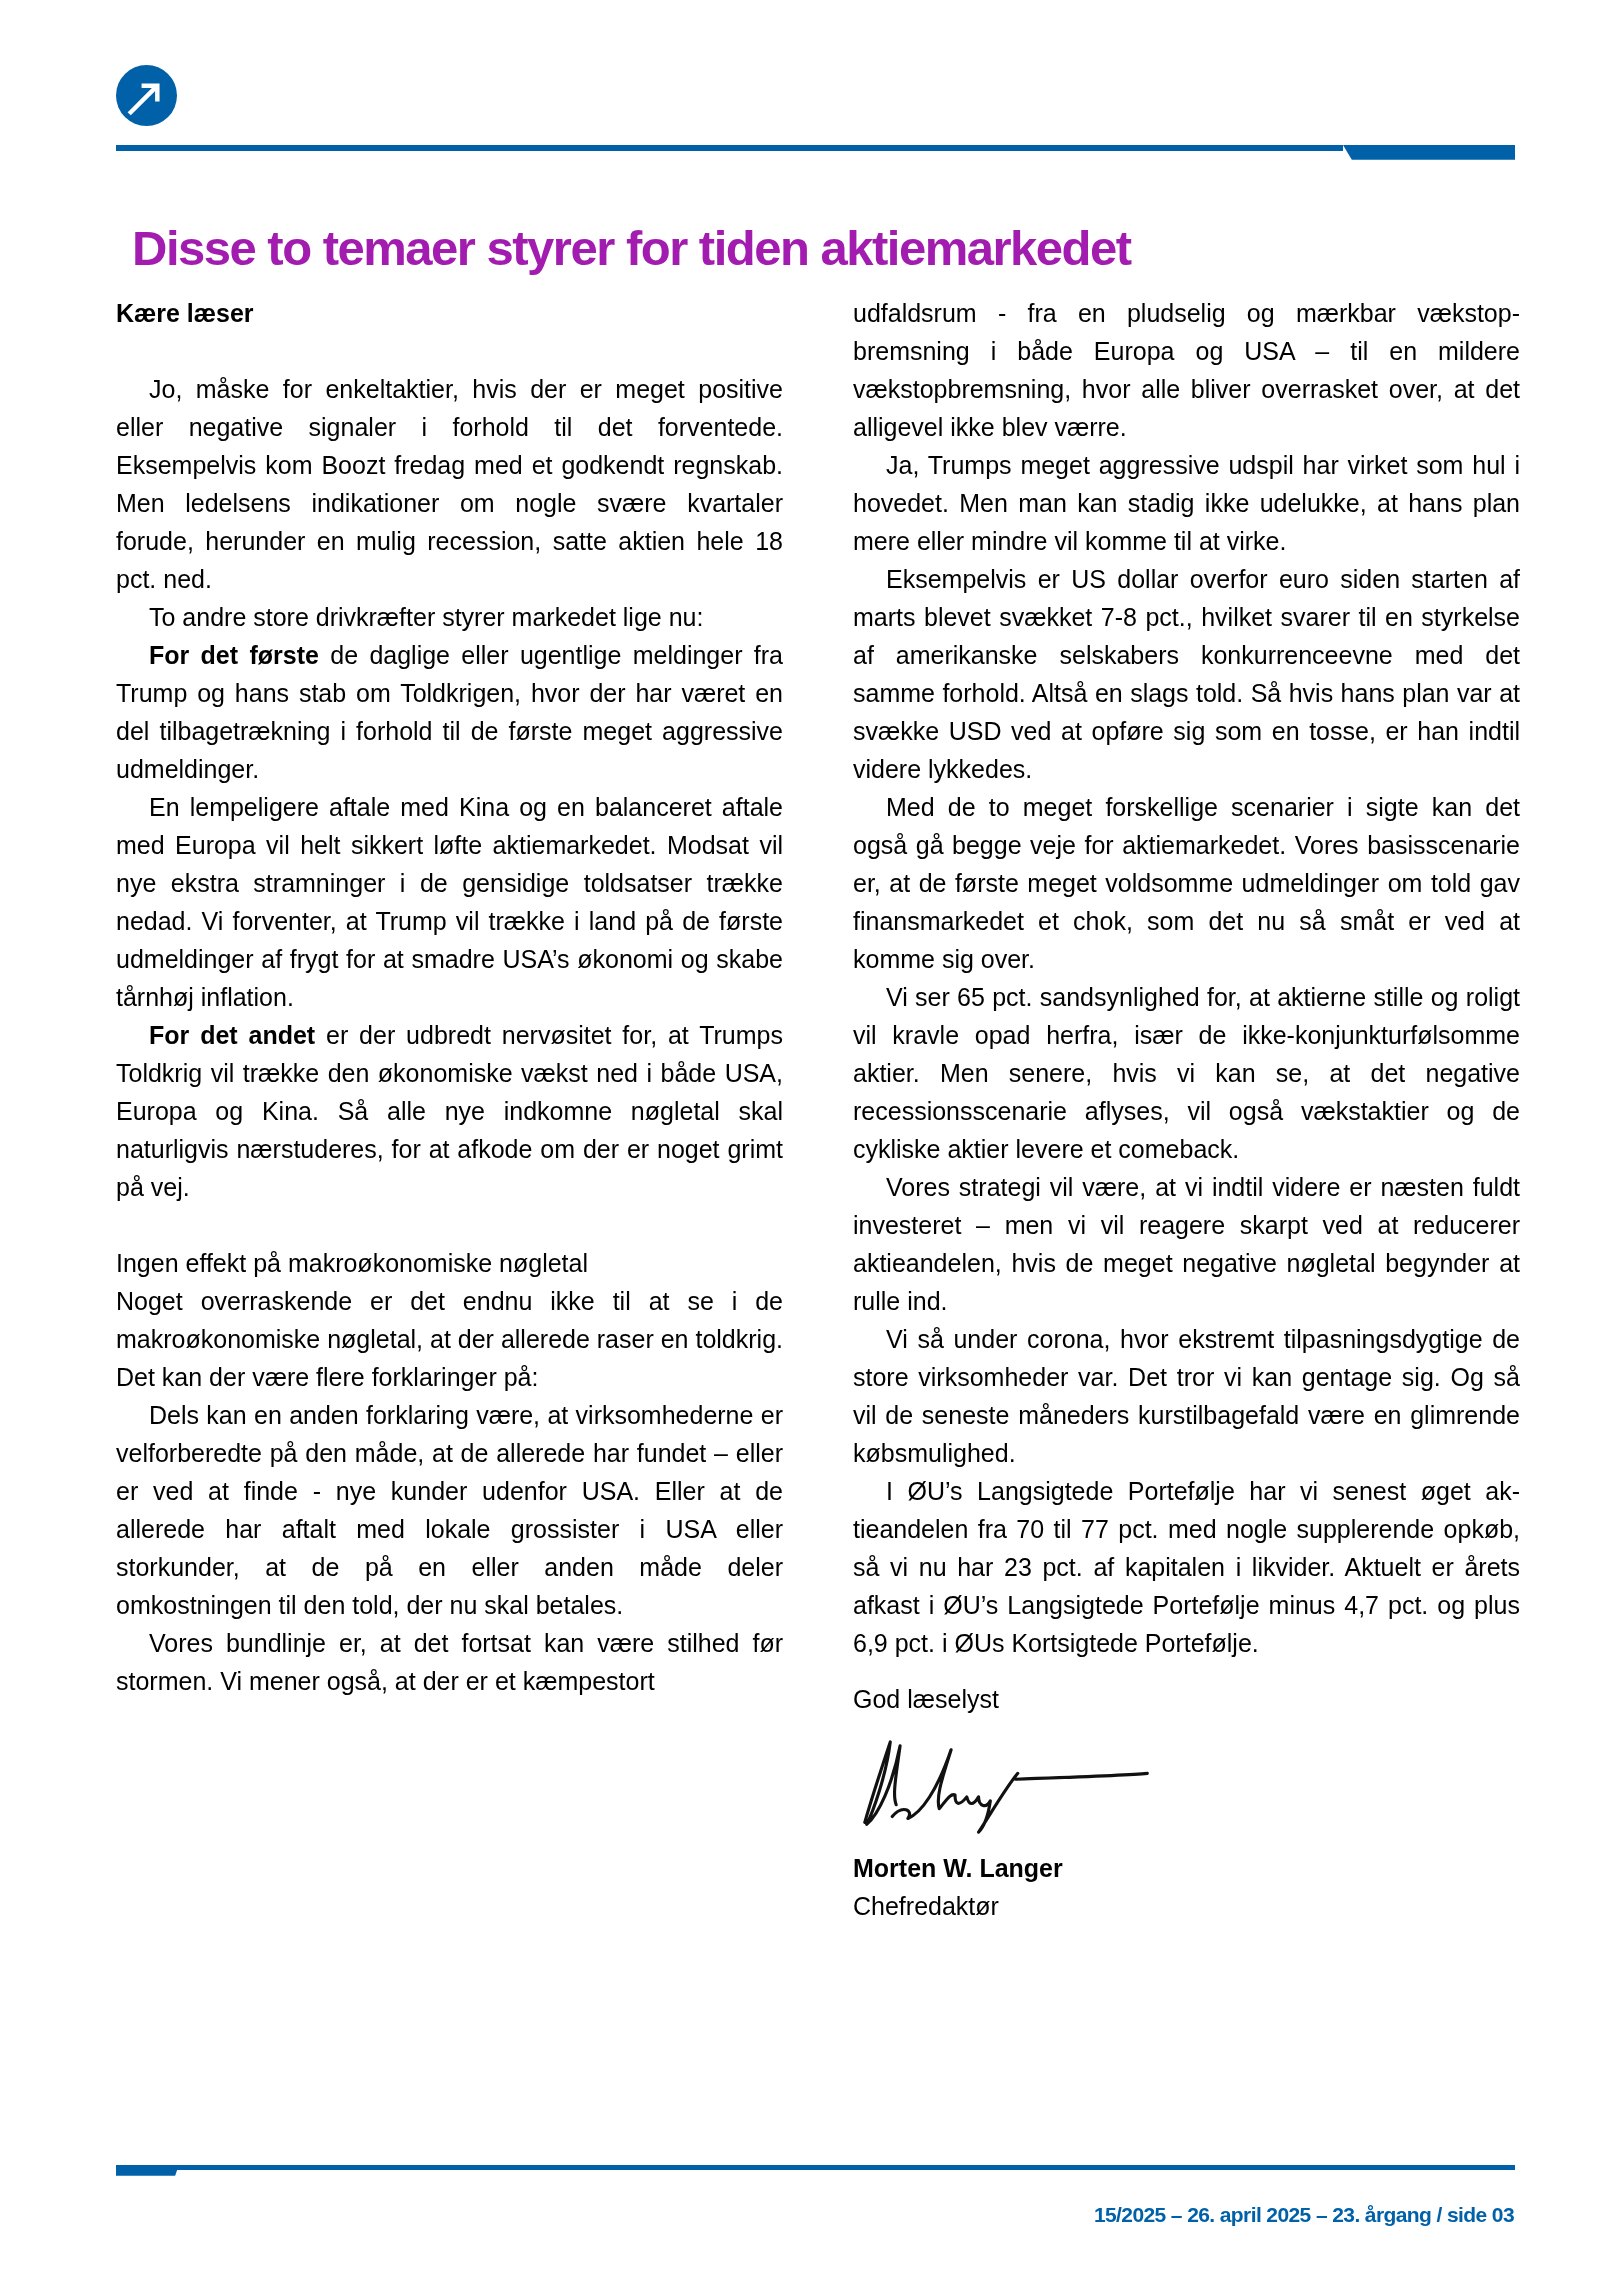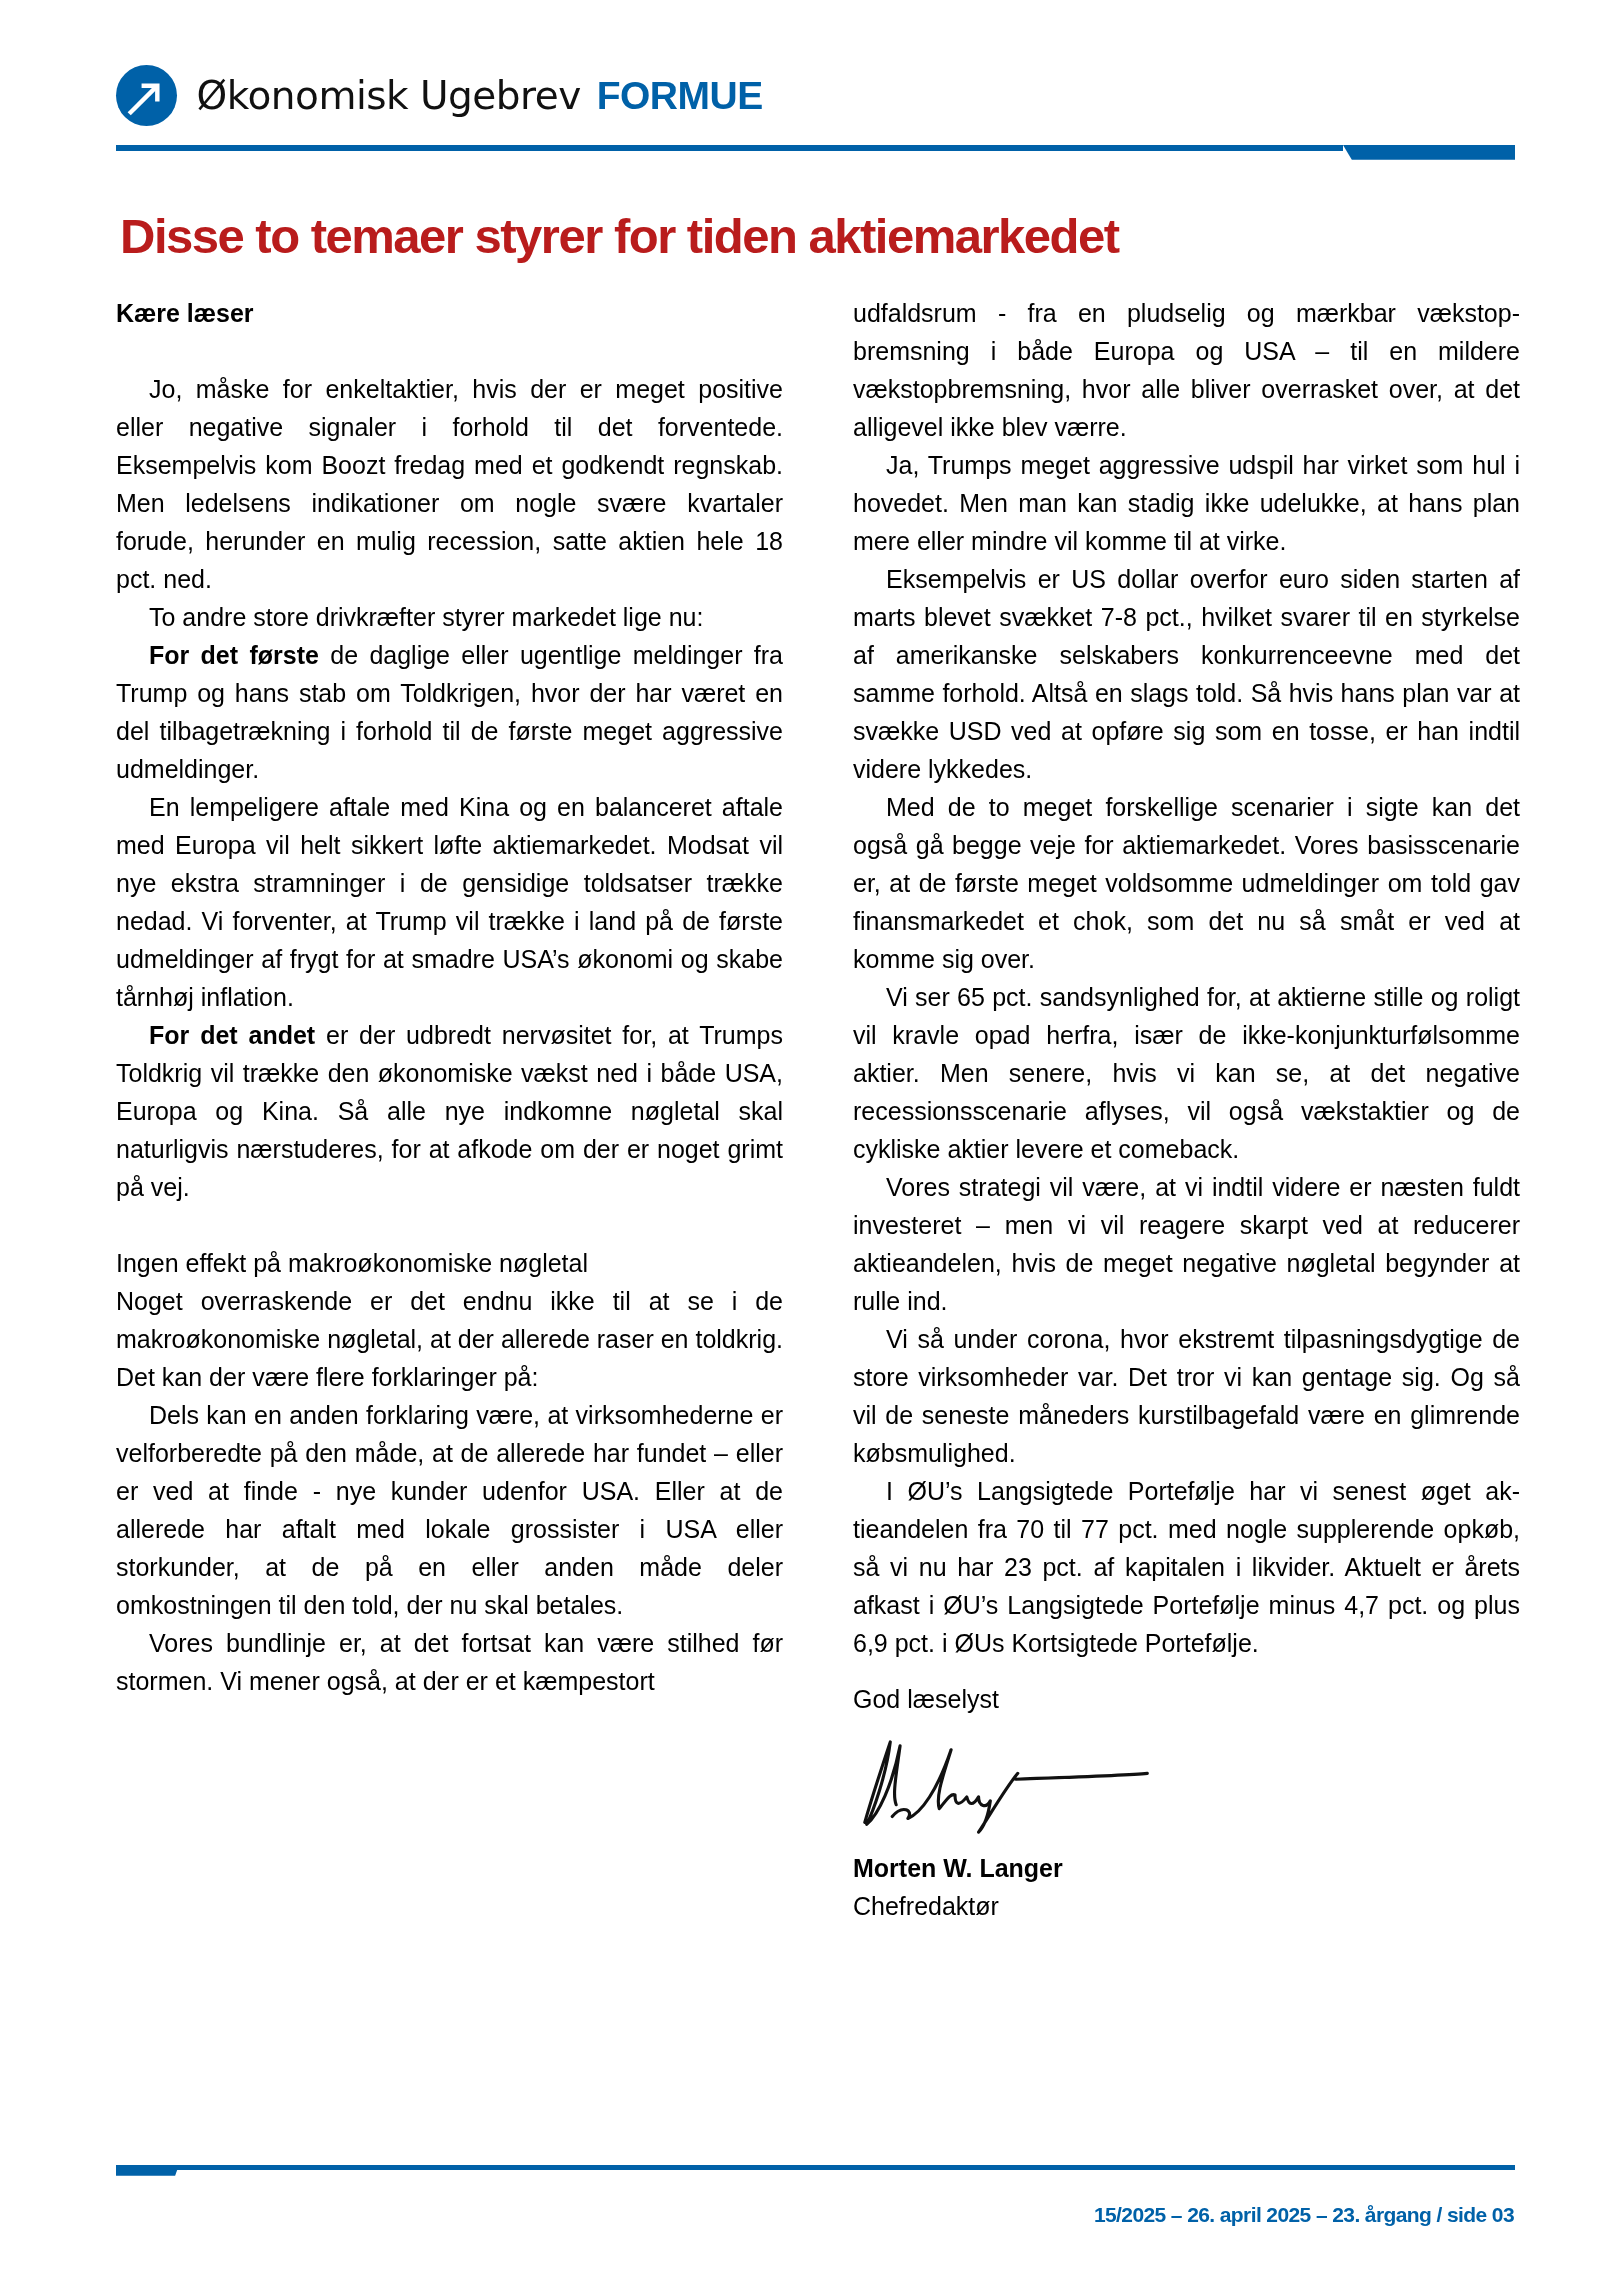--- a/index.html
+++ b/index.html
@@ -9,22 +9,22 @@
     .masthead { position: absolute; left: 116px; top: 61px; height: 69px; display: flex; align-items: center; }
     .logo-circle { width: 61px; height: 61px; border-radius: 50%; background: #0061a8; position: relative; }
     .logo-circle svg { position: absolute; left: 0; top: 0; }
     .brand { margin-left: 19.6px; font-family: "DejaVu Sans", sans-serif; font-size: 39px; letter-spacing: -0.5px; color: #111; }
     .brand .formue { color: #0061a8; font-weight: bold; font-family: "Liberation Sans", sans-serif; margin-left: 3.9px; }
 
     .top-rule { position: absolute; left: 116px; top: 145px; width: 1227px; height: 5.9px; background: #0061a8; }
     .top-rule-thick { position: absolute; left: 1343px; top: 145px; width: 172px; height: 14.7px; background: #0061a8;
                       clip-path: polygon(0 0, 100% 0, 100% 100%, 8.8px 100%); }
 
-    .headline { position: absolute; left: 116px; top: 204px; margin: 4px; font-size: 49px; font-weight: bold;
-                letter-spacing: -1.5px; color: #b91c1c; font-family: "Liberation Sans", sans-serif; }
+    .headline { position: absolute; left: 116px; top: 204px; margin: 16px; font-size: 49px; font-weight: bold;
+                letter-spacing: -1.5px; color: #a21caf; font-family: "Liberation Sans", sans-serif; }
 
     .column { position: absolute; top: 294px; width: 667px; font-size: 25px; line-height: 38px;
               text-align: justify; hyphens: manual; color: #000000; }
     .col-left { left: 116px; }
     .col-right { left: 853px; }
     .column p { margin: 0; }
     .indent { text-indent: 33px; }
     .bold { font-weight: bold; }
     .greeting { font-weight: bold; margin-bottom: 38px !important; }
     .gap { height: 38px; }
@@ -41,24 +41,20 @@
   </style>
 </head>
 <body>
 
 <div class="masthead">
   <div class="logo-circle">
     <svg width="61" height="61" viewBox="0 0 62 62">
       <line x1="15" y1="48" x2="40" y2="23" stroke="#fff" stroke-width="4.5" stroke-linecap="square"></line>
       <polyline points="26,21 42,21 42,37" fill="none" stroke="#fff" stroke-width="4.5"></polyline>
     </svg>
-  </div>
-  <div class="brand">
-    <span>Økonomisk Ugebrev</span>
-    <span class="formue">FORMUE</span>
   </div>
 </div>
 <div class="top-rule"></div>
 <div class="top-rule-thick"></div>
 
 <h1 class="headline">Disse to temaer styrer for tiden aktiemarkedet</h1>
 
 <div class="column col-left">
   <p class="greeting">Kære læser</p>
   <p class="indent">Jo, måske for enkeltaktier, hvis der er meget po­sitive eller negative signaler i forhold til det forven­tede. Eksempelvis kom Boozt fredag med et godkendt regnskab. Men ledelsens indikationer om nogle svære kvartaler forude, herunder en mulig recession, satte aktien hele 18 pct. ned.</p>

